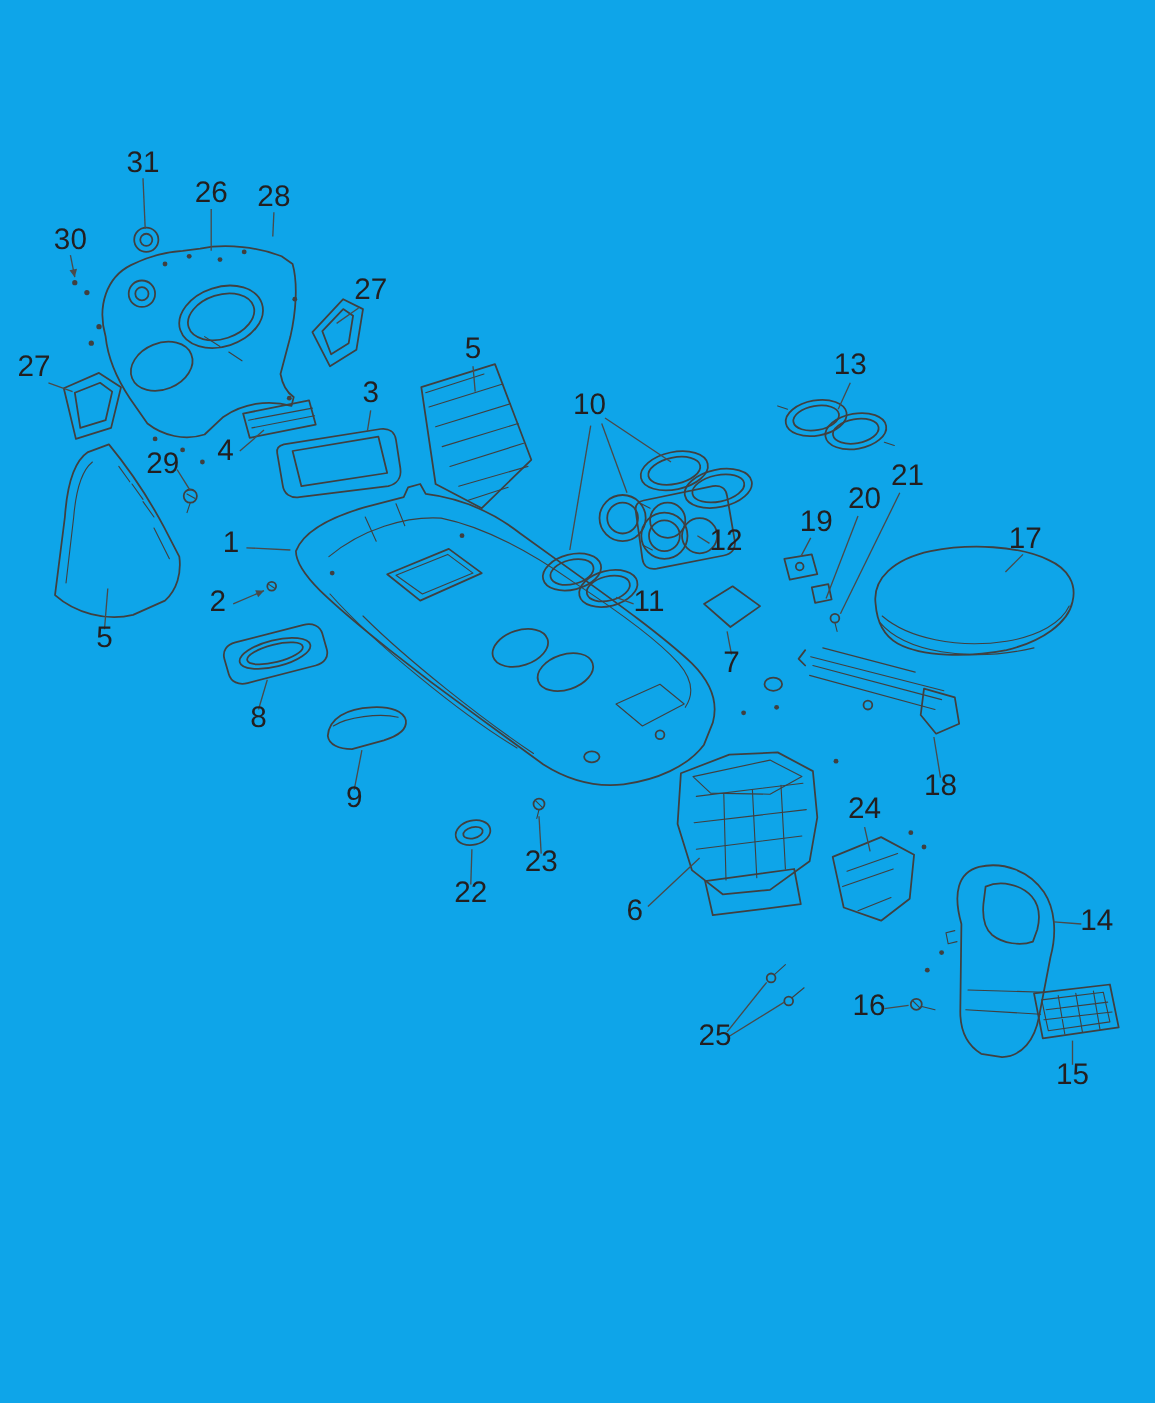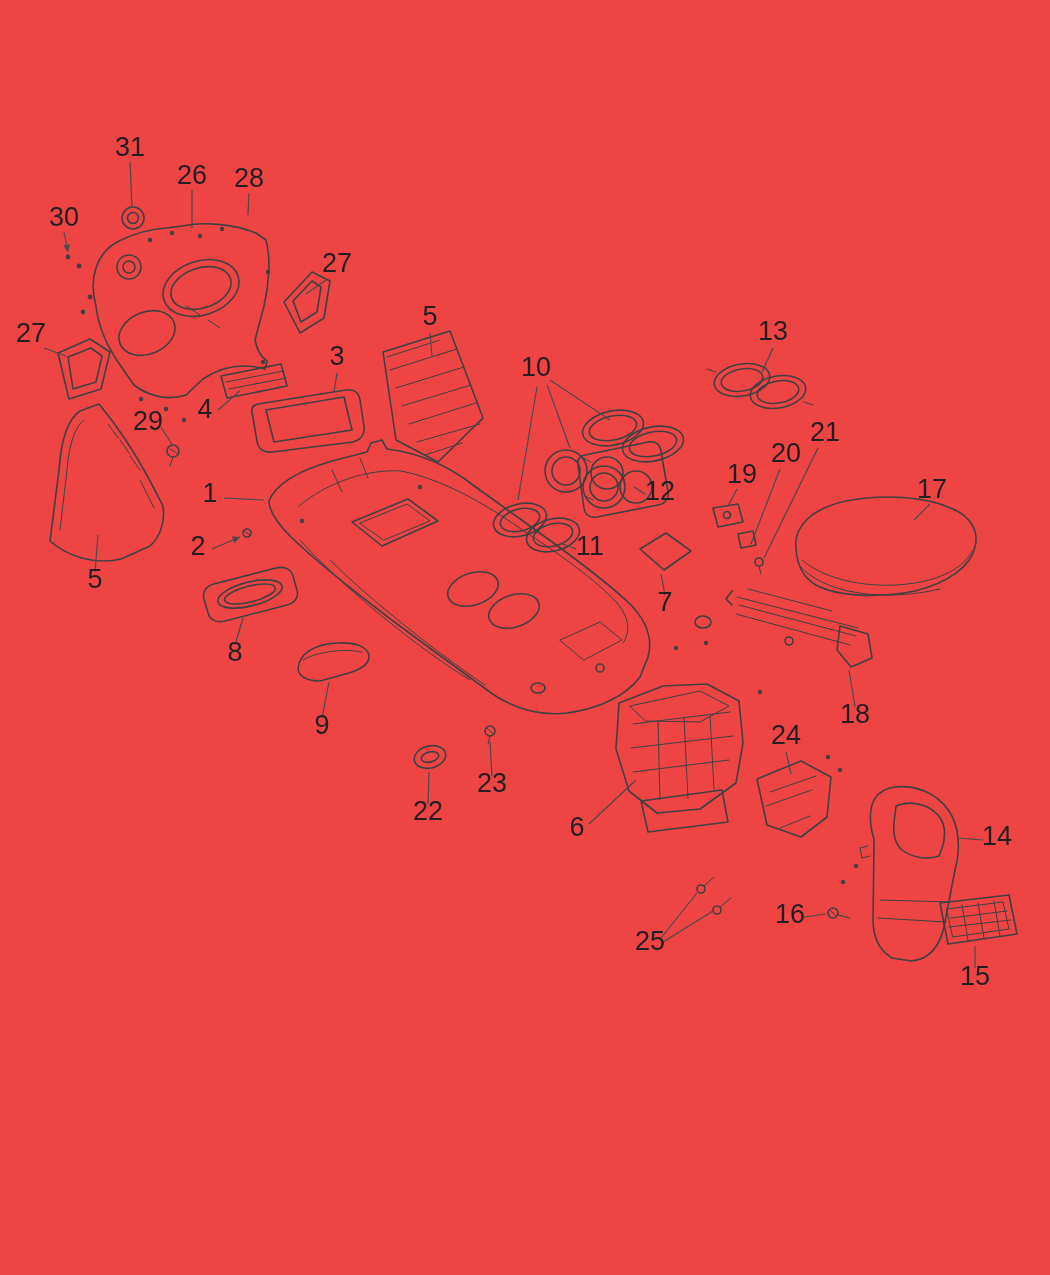--- a/index.html
+++ b/index.html
@@ -1,16 +1,16 @@
 <!DOCTYPE html>
 <html><head>
 <meta charset="utf-8">
 <style>
   html,body{margin:0;padding:0;background:#ffffff;}
-  .stage{position:relative;width:1050px;height:1275px;background:#ef4444;overflow:hidden;}
+  .stage{position:relative;width:1050px;height:1275px;background:#0ea5e9;overflow:hidden;}
   svg{display:block;}
   .ln{fill:none;stroke:#404040;stroke-width:1.6;stroke-linejoin:round;stroke-linecap:round;}
   .thin{stroke-width:1;}
   .dot{fill:#404040;stroke:none;}
   .leader{stroke:#4a4a4a;stroke-width:1.2;fill:none;}
   .ahead{fill:#4a4a4a;stroke:none;}
   text.callout{font-family:"Liberation Sans", sans-serif;font-size:27px;fill:#231f20;}
 </style>
 </head>
 <body>

